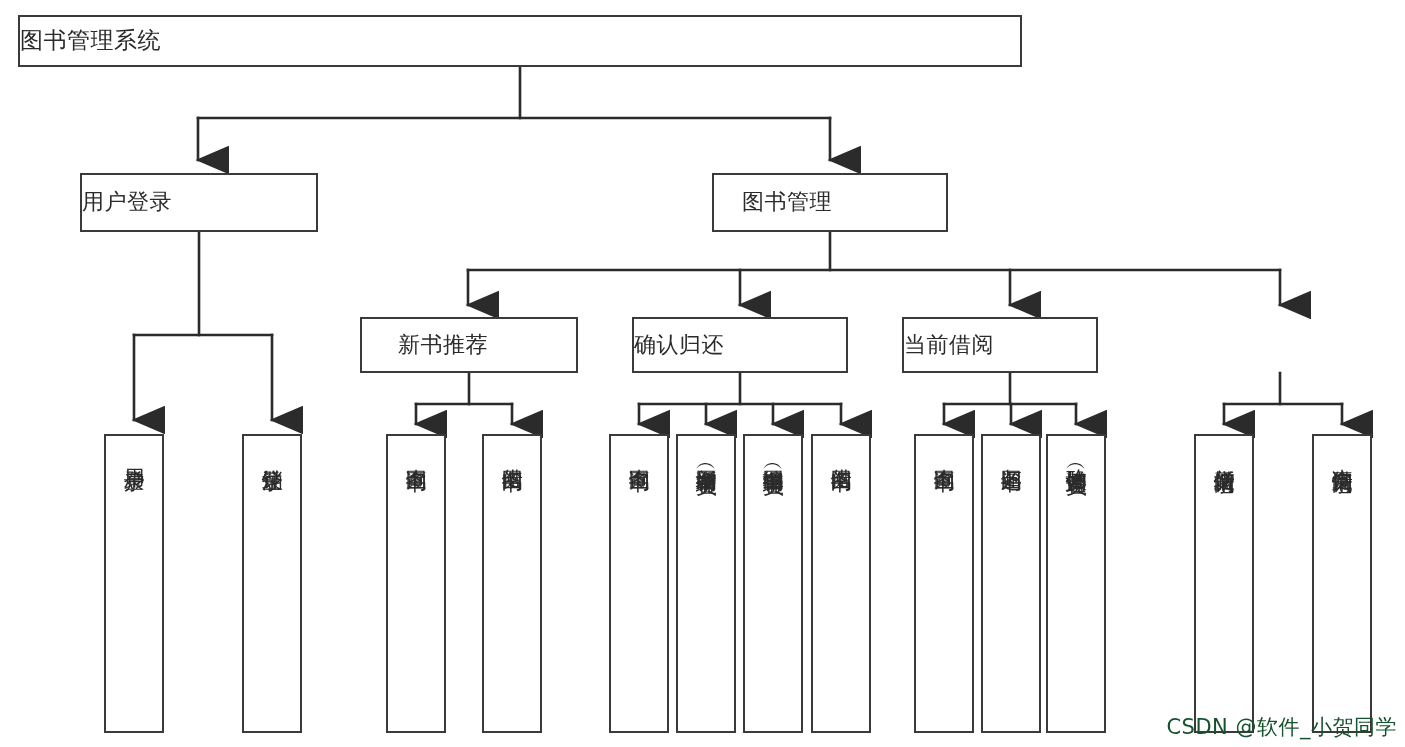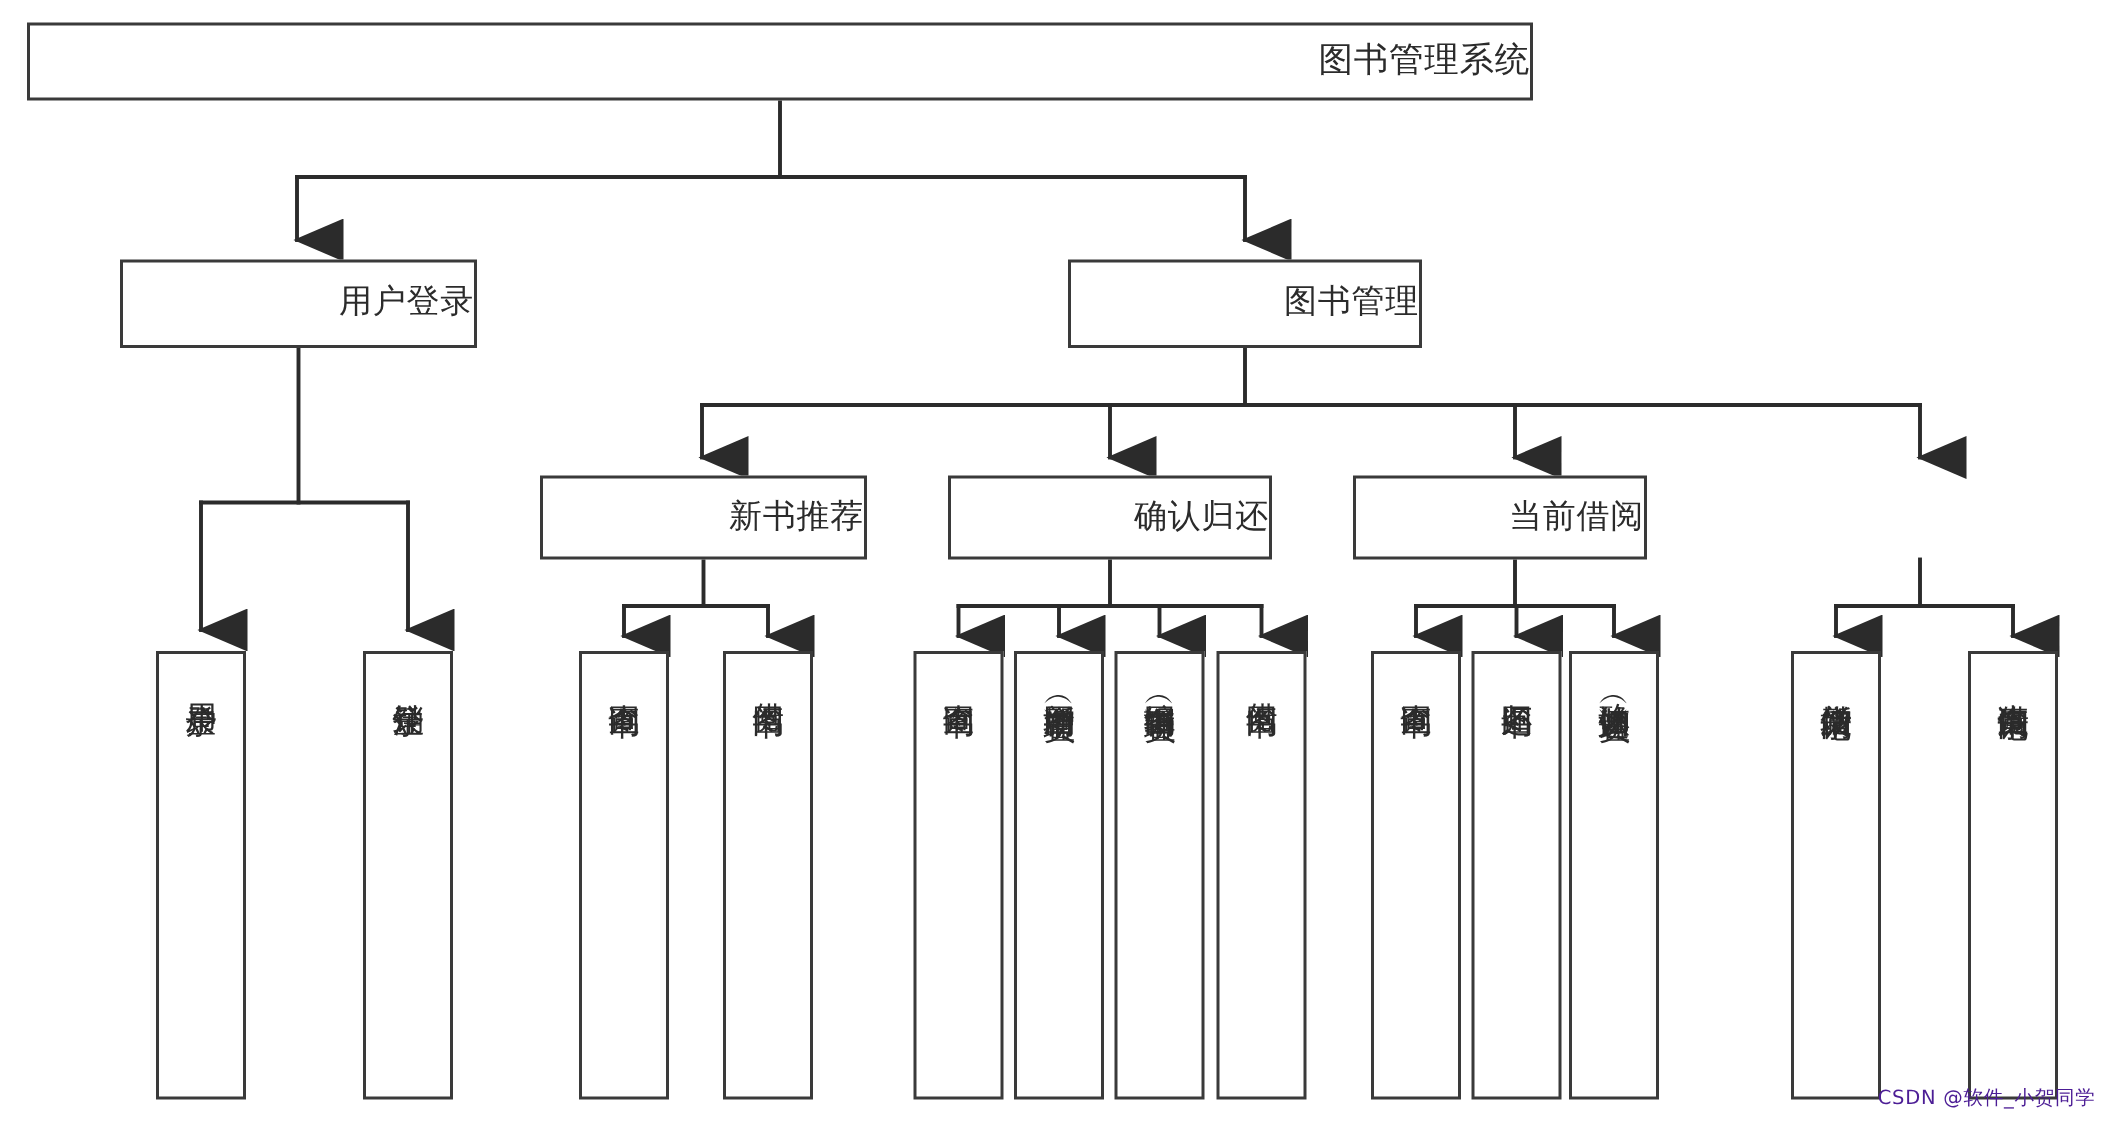--- a/index.html
+++ b/index.html
@@ -22,21 +22,21 @@
     width: 1405px;
     height: 747px;
   }
   .node {
     position: absolute;
     box-sizing: border-box;
     border: 2px solid #3a3a3a;
     background: #ffffff;
     display: flex;
     align-items: center;
-    justify-content: flex-end;
+    justify-content: flex-start;
     color: #2b2b2b;
   }
   .node .label-h {
     font-size: 22px;
     line-height: 1.1;
     letter-spacing: 0.5px;
     white-space: nowrap;
   }
   .node.root .label-h { font-size: 23px; }
   .node.leaf {
@@ -50,22 +50,22 @@
     font-size: 21px;
     line-height: 1.35;
     letter-spacing: 1px;
     white-space: nowrap;
     color: #2b2b2b;
   }
   #watermark {
     position: absolute;
     right: 8px;
     bottom: 6px;
-    font-size: 13px;
-    color: #4c1d95;
+    font-size: 21px;
+    color: #14532d;
     letter-spacing: 0.5px;
     white-space: nowrap;
     pointer-events: none;
   }
 </style>
 </head>
 <body>
 
 <div id="canvas">
 
@@ -119,21 +119,21 @@
     </g>
   </svg>
 
   <div class="node root" style="left:18px; top:15px; width:1004px; height:52px;">
     <span class="label-h">图书管理系统</span>
   </div>
 
   <div class="node" style="left:80px; top:173px; width:238px; height:59px;">
     <span class="label-h">用户登录</span>
   </div>
-  <div class="node" style="left:712px; top:173px; width:236px; height:59px;">
+  <div class="node" style="left:712px; top:173px; width:236px; height:59px;padding-left:28px;">
     <span class="label-h">图书管理</span>
   </div>
 
   <div class="node" style="left:360px; top:317px; width:218px; height:56px;padding-left:36px;">
     <span class="label-h">新书推荐</span>
   </div>
   <div class="node" style="left:632px; top:317px; width:216px; height:56px;">
     <span class="label-h">确认归还</span>
   </div>
   <div class="node" style="left:902px; top:317px; width:196px; height:56px;">

